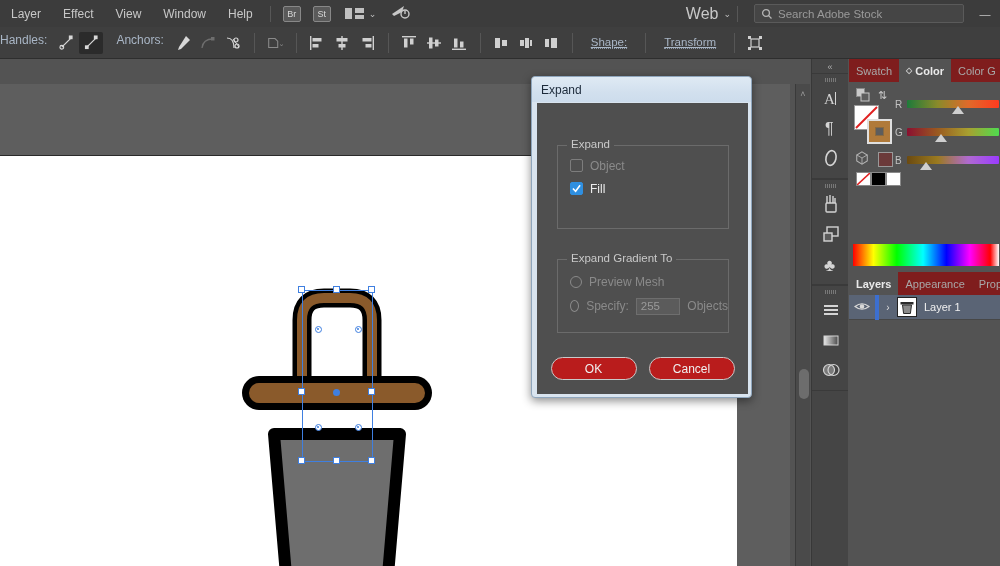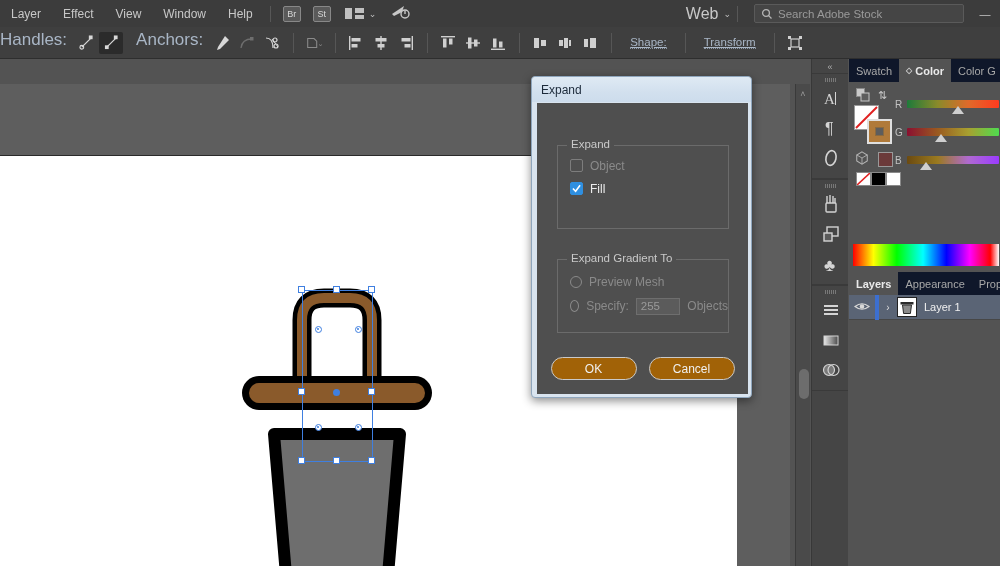--- a/index.html
+++ b/index.html
@@ -46,21 +46,21 @@
   .search-ph { color: #9a9a9a; font-size: 11.5px; }
   .win-btns { display: flex; align-items: center; margin-left: 10px; }
   .win-btn { color: #c8c8c8; font-size: 11px; width: 22px; text-align: center; }
 
   
   .controlbar {
     position: absolute; left: 0; top: 27px; width: 1000px; height: 32px;
     background: #3f3f3f; border-bottom: 1px solid #2e2e2e;
     display: flex; align-items: center; padding-left: 0px;
   }
-  .cb-label { color: #a9b6c6; font-size: 17px; margin: 0 7px 6px 0; }
+  .cb-label { color: #a9b6c6; font-size: 12px; margin: 0 7px 6px 0; }
   .cb-btn {
     width: 24px; height: 22px; display: flex; align-items: center; justify-content: center;
     color: #d0d0d0; margin-right: 1px; border-radius: 2px;
   }
   .cb-btn.active { background: #2b2b2b; }
   .cb-btn.dim { color: #6e6e6e; }
   .cb-sep { width: 1px; height: 20px; background: #565656; margin: 0 8px; }
   .link-lbl { color: #a9b6c6; font-size: 11.5px; border-bottom: 1px dotted #8b97a5; margin: 11px 10px; text-decoration: underline; }
 
   
@@ -134,21 +134,21 @@
   .dock-group { border-top: 1px solid #3a3a3a; border-bottom: 1px solid #3a3a3a; padding: 2px 0 5px; }
   .grip { height: 7px; display: flex; align-items: center; justify-content: center; gap: 1px; }
   .grip i { width: 1px; height: 4px; background: #787878; display: block; }
   .dock-btn {
     width: 37px; height: 30px; display: flex; align-items: center; justify-content: center;
     color: #d4d4d4; font-size: 16px;
   }
 
   
   .panels { position: absolute; left: 849px; top: 59px; width: 151px; height: 507px; background: #535353; }
-  .panel-tabs { display: flex; height: 23px; background: #0f172a; text-align: center; }
+  .panel-tabs { display: flex; height: 23px; background: #7f1d1d; text-align: center; }
   .ptab {
     display: flex; align-items: center; height: 23px; padding: 0 7px;
     color: #a8a8a8; font-size: 11px; white-space: nowrap;
   }
   .ptab.active { background: #535353; color: #eaeaea; font-weight: bold; }
   .ptab .diamond { font-size: 8px; margin-right: 3px; color: #cfcfcf; }
 
   .color-panel { position: relative; height: 190px; background: #535353; padding: 6px 0 0 4px; }
   .fs-icons { display: flex; gap: 8px; align-items: center; margin-left: 3px; }
   .swap-ic { color: #c9c9c9; font-size: 11px; }
@@ -244,21 +244,21 @@
   .rad { width: 12px; height: 12px; border-radius: 50%; border: 1.5px solid #8a8a8a; background: #4f4f4f; }
   .rad-lbl { color: #8a8a8a; font-size: 12px; }
   .num-field {
     width: 60px; height: 17px; background: #5b5b5b; border: 1px solid #6e6e6e;
     color: #9a9a9a; font-size: 11.5px; display: flex; align-items: center; padding-left: 4px;
   }
 
   .dlg-btns { position: absolute; bottom: 14px; left: 0; width: 211px; display: flex; justify-content: center; gap: 12px; }
   .dlg-btn {
     width: 86px; height: 23px; border-radius: 12px;
-    border: 1px solid #c9c9c9; background: #a16207; color: #f0f0f0;
+    border: 1px solid #c9c9c9; background: #b91c1c; color: #f0f0f0;
     font-size: 12px; display: flex; align-items: center; justify-content: center;
   }
 </style>
 </head>
 <body>
 
 <div id="app">
 
   <div class="menubar">
     <div class="menu-item">Layer</div>

